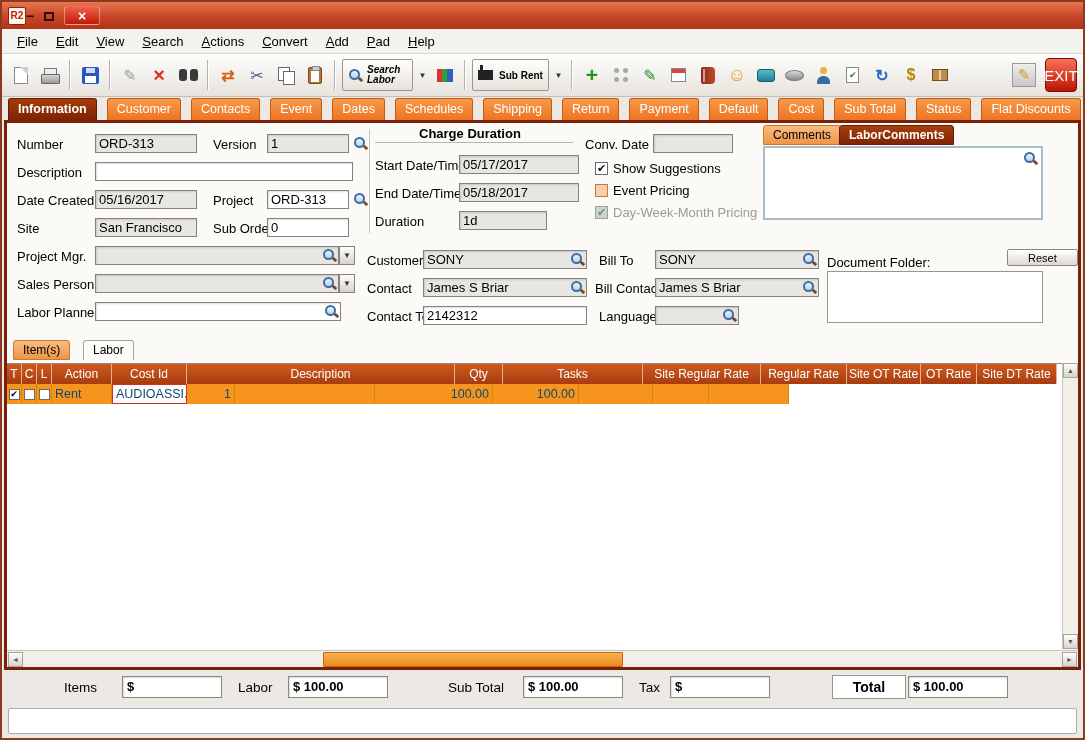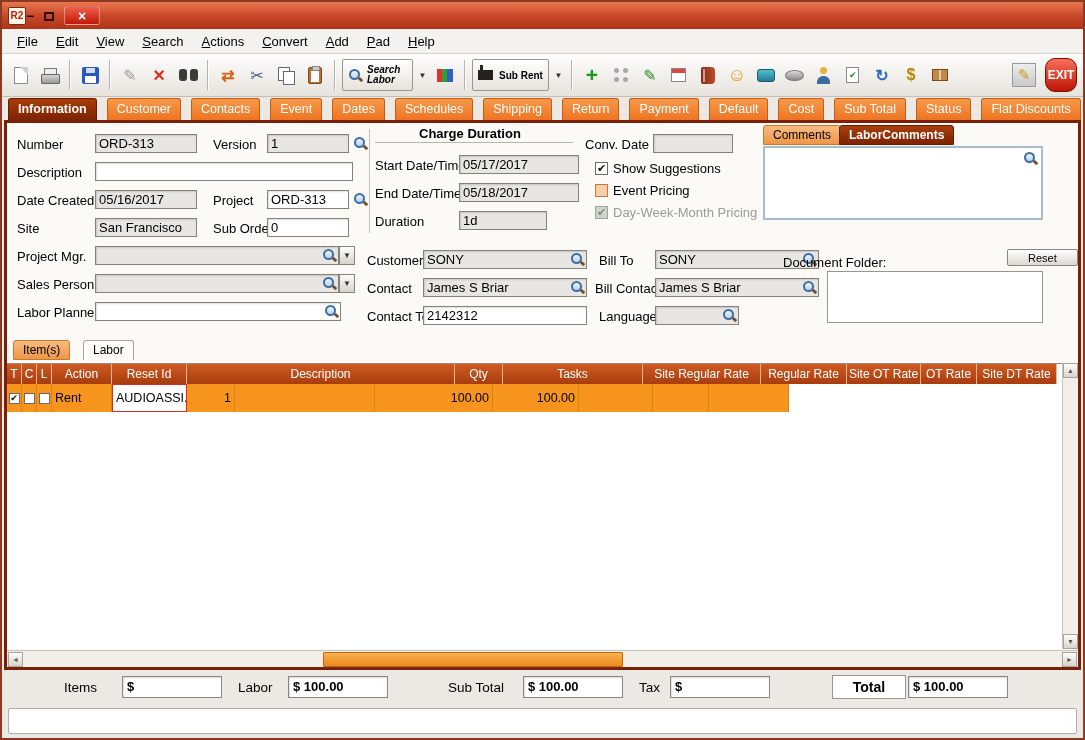--- a/index.html
+++ b/index.html
@@ -23,22 +23,22 @@
   .menu-item::first-letter{text-decoration:underline;}
   
   .toolbar{height:43px;background:linear-gradient(#fdfdfc,#e7e3dd);border-bottom:1px solid #c3bfb8;
            display:flex;align-items:center;padding:0 6px;gap:3px;}
   .ticon{width:26px;height:28px;display:flex;align-items:center;justify-content:center;font-size:16px;flex:none;}
   .tsep{width:2px;height:30px;border-left:1px solid #b6b2ab;border-right:1px solid #ffffff;margin:0 3px;flex:none;}
   .tbtn{height:32px;border:1px solid #9a968f;background:linear-gradient(#ffffff,#e6e2db);border-radius:2px;
         display:flex;align-items:center;gap:4px;padding:0 5px;font-size:10px;font-style:italic;font-weight:bold;flex:none;}
   .tbtn .lbl{width:40px;line-height:10px;text-align:left;}
   .ddbtn{width:13px;height:28px;display:flex;align-items:center;justify-content:center;font-size:8px;color:#333;flex:none;}
-  .exit-btn{width:32px;height:34px;background:linear-gradient(#f8705a,#bc1505);border:1px solid #7a1000;border-radius:10px;
-            color:#fff;font-size:12px;font-weight:bold;display:flex;align-items:center;justify-content:center;margin-left:6px;flex:none;}
+  .exit-btn{width:32px;height:34px;background:linear-gradient(#f8705a,#bc1505);border:1px solid #7a1000;border-radius:4px;
+            color:#fff;font-size:15px;font-weight:normal;display:flex;align-items:center;justify-content:center;margin-left:6px;flex:none;}
   
   .pagei{width:14px;height:17px;background:#fff;border:1px solid #8a8a8a;position:relative;}
   .pagei::before{content:"";position:absolute;right:-1px;top:-1px;border:4px solid transparent;border-top-color:#cfcfcf;border-right-color:#cfcfcf;}
   .printer{width:18px;height:15px;position:relative;}
   .printer::before{content:"";position:absolute;left:3px;top:0;width:11px;height:6px;background:#eee;border:1px solid #777;}
   .printer::after{content:"";position:absolute;left:0;top:6px;width:17px;height:8px;background:linear-gradient(#d6d6d6,#9a9a9a);border:1px solid #666;border-radius:1px;}
   .floppy{width:17px;height:17px;background:#2857c0;border-radius:2px;position:relative;}
   .floppy::before{content:"";position:absolute;left:4px;top:1px;width:9px;height:5px;background:#cfe0ff;}
   .floppy::after{content:"";position:absolute;left:3px;bottom:1px;width:11px;height:7px;background:#fff;}
   .binoc{position:relative;width:19px;height:13px;}
@@ -103,21 +103,21 @@
   .mini-tab.lit{background:#fdfcf8;border:1px solid #a8a49c;border-bottom:none;color:#000;}
   .comments-box{position:absolute;background:#fff;border:2px solid #a9bccb;}
   .doc-box{position:absolute;background:#fff;border:1px solid #9a968f;}
   .reset-btn{position:absolute;height:17px;padding:0 20px;font-size:11px;background:linear-gradient(#fff,#dcd8d2);
              border:1px solid #8a8680;border-radius:2px;display:flex;align-items:center;}
   
   .grid{position:absolute;left:0;right:16px;top:240px;bottom:18px;background:#fff;border-top:1px solid #9a8a7a;overflow:hidden;}
   .grow{display:flex;width:1050px;}
   .gh{height:20px;background:linear-gradient(#cf5a21,#a83c0e);color:#fff;font-size:12px;display:flex;align-items:center;
       justify-content:center;border-right:1px solid #e8b190;white-space:nowrap;overflow:hidden;flex:none;}
-  .gc{height:28px;font-size:12.5px;color:#000000;display:flex;align-items:center;padding:0 3px;border-right:1px solid #d9820f;
+  .gc{height:20px;font-size:12.5px;color:#0c4a6e;display:flex;align-items:center;padding:0 3px;border-right:1px solid #d9820f;
       white-space:nowrap;overflow:hidden;flex:none;background:#f7941e;}
   .gc.center{justify-content:center;padding:0;}
   .gc.right{justify-content:flex-end;}
   .gc.idcell{background:#fff;border:1px solid #d03020;}
   .cb.small{width:11px;height:11px;font-size:9px;}
   .w-t{width:15px}.w-c{width:15px}.w-l{width:15px}.w-action{width:60px}.w-laborid{width:75px}.w-desc{width:268px}
   .w-qty{width:48px}.w-tasks{width:140px}.w-srr{width:118px}.w-rr{width:86px}.w-sot{width:74px}.w-ot{width:56px}.w-sdt{width:80px}
   
   .vscroll{position:absolute;right:0;top:240px;bottom:18px;width:16px;background:#f2efe9;border-left:1px solid #c8c4bc;}
   .sbtn{position:absolute;left:0;width:15px;height:15px;background:linear-gradient(#fdfdfc,#d8d4cc);border:1px solid #a8a49c;
@@ -331,34 +331,34 @@
     <div class="fl" style="left:360px;top:158px">Contact</div>
     <div class="field ro withmag" style="left:416px;top:155px;width:164px"><span>James S Briar</span><span class="mag"></span></div>
     <div class="fl" style="left:588px;top:158px">Bill Contact</div>
     <div class="field ro withmag" style="left:648px;top:155px;width:164px"><span>James S Briar</span><span class="mag"></span></div>
 
     <div class="fl" style="left:360px;top:186px">Contact Tel #</div>
     <div class="field" style="left:416px;top:183px;width:164px">2142312</div>
     <div class="fl" style="left:592px;top:186px">Language</div>
     <div class="field ro withmag" style="left:648px;top:183px;width:84px"><span></span><span class="mag"></span></div>
 
-    <div class="fl" style="left:776px;top:132px">Document Folder:</div>
+    <div class="fl" style="left:820px;top:132px">Document Folder:</div>
     <div class="reset-btn" style="left:1000px;top:126px">Reset</div>
     <div class="doc-box" style="left:820px;top:148px;width:216px;height:52px"></div>
 
     <div class="mini-tab warm" style="left:6px;top:217px">Item(s)</div>
     <div class="mini-tab lit" style="left:76px;top:217px">Labor</div>
 
     <div class="grid">
       <div class="grow">
         <div class="gh w-t">T</div>
         <div class="gh w-c">C</div>
         <div class="gh w-l">L</div>
         <div class="gh w-action">Action</div>
-        <div class="gh w-laborid">Reset Id</div>
+        <div class="gh w-laborid">Cost Id</div>
         <div class="gh w-desc">Description</div>
         <div class="gh w-qty">Qty</div>
         <div class="gh w-tasks">Tasks</div>
         <div class="gh w-srr">Site Regular Rate</div>
         <div class="gh w-rr">Regular Rate</div>
         <div class="gh w-sot">Site OT Rate</div>
         <div class="gh w-ot">OT Rate</div>
         <div class="gh w-sdt">Site DT Rate</div>
       </div>
       <div class="grow">

